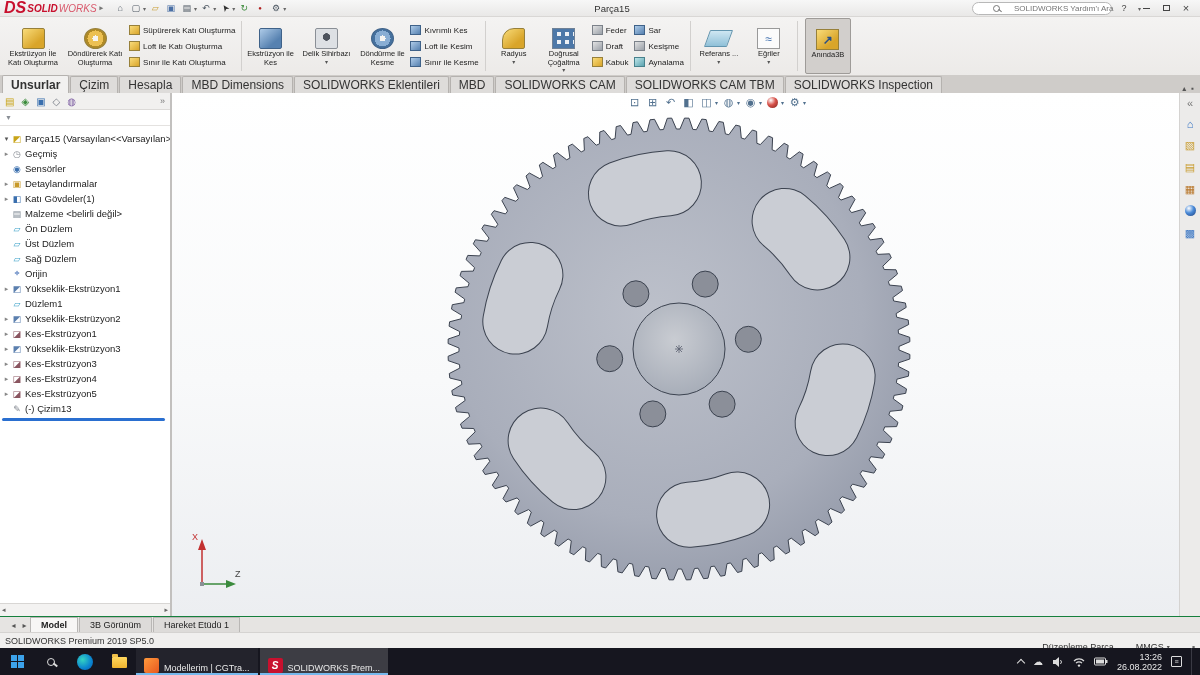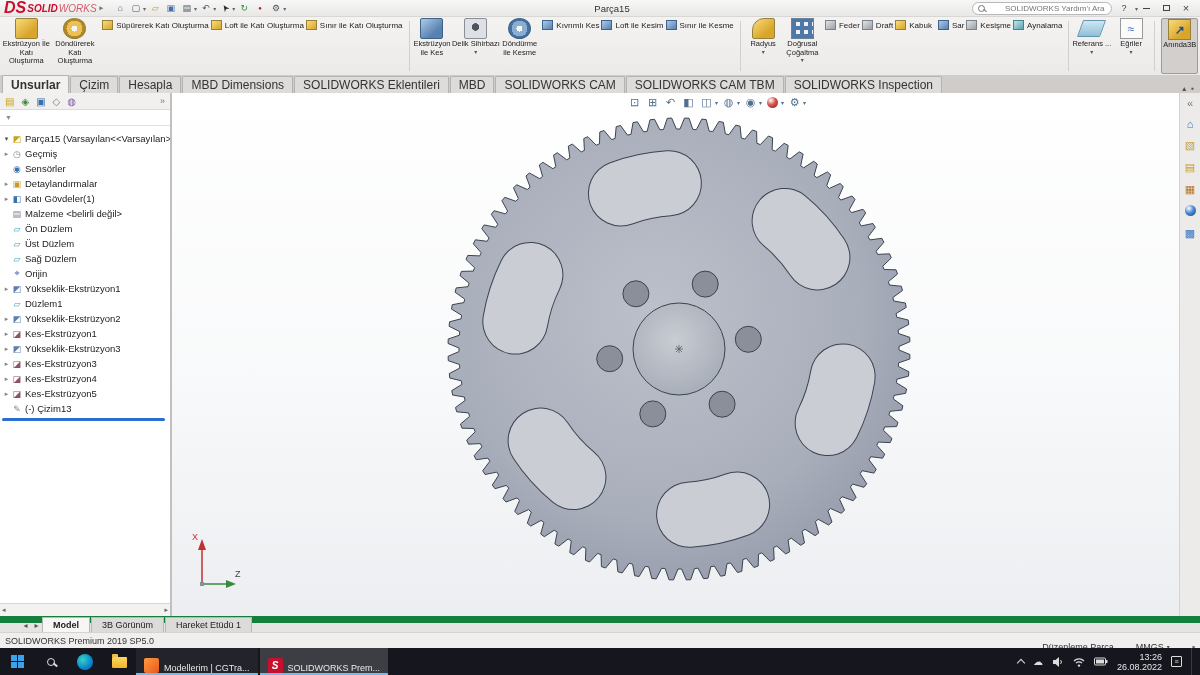--- a/index.html
+++ b/index.html
@@ -21,40 +21,40 @@
 .logo{display:flex;align-items:center;gap:1px;font-size:10px;font-style:italic;font-weight:bold;white-space:nowrap;}
 .logo-mark{color:#c8102e;font-size:16px;}
 .logo-solid{color:#c8102e;}
 .logo-works{color:#d9586b;font-weight:normal;}
 .menu-caret{color:#777;font-size:7px;font-style:normal;margin-left:2px;}
 .qa{display:flex;align-items:center;margin-left:10px;gap:2px;}
 .qa-btn{display:inline-flex;align-items:center;justify-content:center;width:14px;height:13px;font-size:9px;color:#4a5560;}
 .qa-caret{font-size:6px;color:#666;margin-left:-2px;}
 .tb-title{position:absolute;left:50%;transform:translateX(-50%);font-size:9.5px;color:#333;margin-left:12px;}
 .tb-right{margin-left:auto;display:flex;align-items:center;gap:6px;}
-.search-box{display:flex;align-items:center;width:140px;height:13px;background:#fff;border:1px solid #b8b8b8;border-radius:7px;padding:0 5px;gap:20px;}
+.search-box{display:flex;align-items:center;width:140px;height:13px;background:#fff;border:1px solid #b8b8b8;border-radius:7px;padding:0 20px;gap:14px;}
 .search-box input{flex:1;border:none;outline:none;font-size:8px;color:#666;font-family:inherit;background:transparent;}
 .mag{width:7px;height:7px;border:1.2px solid #777;border-radius:50%;position:relative;flex:0 0 7px;display:inline-block;}
 .mag::after{content:"";position:absolute;width:4px;height:1.2px;background:#777;right:-3px;bottom:-1px;transform:rotate(40deg);}
 .sb-caret{font-size:6px;color:#666;}
 .help-btn{font-size:9px;color:#444;width:12px;text-align:center;}
 .win-btns{display:flex;}
 .win-btn{width:20px;height:15px;display:flex;align-items:center;justify-content:center;color:#444;}
 .min-glyph{width:7px;height:1px;background:#444;display:block;}
 .max-glyph{width:7px;height:6px;border:1px solid #444;display:block;}
 .close-glyph::after{content:"×";font-size:11px;color:#444;}
 
 
 .ribbon{position:absolute;top:17px;left:0;right:0;height:58px;background:linear-gradient(#f4f3f2,#eceae8);display:flex;align-items:stretch;padding:1px 2px;overflow:hidden;}
 .rb-sep{width:1px;background:#d2d0ce;margin:3px 3px;}
-.rb-large{width:62px;display:flex;flex-direction:column;align-items:center;padding-top:0;}
+.rb-large{width:62px;display:flex;flex-direction:column;align-items:center;padding-top:10px;}
 .rb-large.narrow{width:50px;}
 .rb-label{font-size:7.5px;line-height:8.5px;text-align:center;color:#222;margin-top:1px;}
 .rb-caret{font-size:6px;color:#555;line-height:7px;}
-.rb-stack{display:flex;flex-direction:row;justify-content:center;gap:2px;padding:0 3px;}
+.rb-stack{display:flex;flex-direction:column;justify-content:center;gap:2px;padding:0 3px;}
 .rb-small{display:flex;align-items:center;height:14px;}
 .rb-slabel{font-size:8px;color:#222;white-space:nowrap;}
 .rico-lg{width:23px;height:21px;flex:0 0 auto;display:block;}
 .rico-sm{width:11px;height:10px;margin-right:3px;flex:0 0 11px;display:inline-block;}
 .ric-boss{background:linear-gradient(140deg,#f9dc7a,#d9a52a 70%);border:1px solid #97803a;border-radius:2px;}
 .ric-revolve{background:radial-gradient(circle,#f6f5f2 0 3px,#ecc052 3px 8px,#b08a26 8px);border-radius:50%;border:1px solid #97803a;}
 .ric-cut{background:linear-gradient(140deg,#aecbe8,#5681b0 70%);border:1px solid #3f6289;border-radius:2px;}
 .ric-hole{background:radial-gradient(circle at 50% 42%,#4e545e 0 3.5px,#dde0e4 4px);border:1px solid #8a8f96;border-radius:2px;}
 .ric-revcut{background:radial-gradient(circle,#f6f5f2 0 3px,#89aed4 3px 8px,#46719e 8px);border-radius:50%;border:1px solid #3f6289;}
 .ric-fillet{background:linear-gradient(140deg,#f9dc7a,#d9a52a 70%);border:1px solid #97803a;border-radius:12px 2px 2px 2px;}
@@ -99,21 +99,21 @@
 .hud{position:absolute;top:2px;left:455px;display:flex;align-items:center;gap:3px;}
 .hud-btn{min-width:15px;height:15px;display:inline-flex;align-items:center;justify-content:center;font-size:11px;color:#51708e;}
 .hud-caret{font-size:6px;color:#51708e;margin-left:-2px;}
 .ball{width:11px;height:11px;border-radius:50%;background:radial-gradient(circle at 35% 30%,#fff,#d8524a 45%,#7c221d);display:inline-block;}
 .ball.blue{background:radial-gradient(circle at 35% 30%,#fff,#4a8ad8 45%,#1d3f7c);}
 .triad{position:absolute;left:14px;bottom:26px;}
 .taskpane{position:absolute;top:0;right:0;bottom:0;width:21px;background:#ecebea;border-left:1px solid #d5d3d1;display:flex;flex-direction:column;align-items:center;padding-top:4px;gap:9px;}
 .tp-icon{font-size:11px;color:#8a7a4a;}
 
 
-.sheetbar{position:absolute;left:0;right:0;bottom:43px;height:16px;background:#e6e4e2;border-top:7px solid #15803d;display:flex;align-items:flex-end;padding-left:20px;font-size:9px;}
+.sheetbar{position:absolute;left:0;right:0;bottom:43px;height:16px;background:#e6e4e2;border-top:1px solid #15803d;display:flex;align-items:flex-end;padding-left:8px;font-size:9px;}
 .sheet-nav{width:11px;text-align:center;color:#555;font-size:8px;padding-bottom:2px;}
 .sheet-tab{padding:1px 10px;border:1px solid #b9b7b5;border-bottom:none;background:#dddbd9;margin-right:1px;height:15px;display:flex;align-items:center;white-space:nowrap;}
 .sheet-tab.active{background:#f7f6f5;font-weight:bold;}
 .statusbar{position:absolute;left:0;right:0;bottom:27px;height:16px;background:#f0efee;border-top:1px solid #d5d3d1;display:flex;align-items:center;font-size:9px;color:#333;padding:0 5px;}
 .sb-right{margin-left:auto;display:flex;align-items:flex-start;gap:22px;margin-top:12px;}
 .units{display:flex;align-items:center;}
 .units-caret{font-size:6px;color:#555;margin-left:3px;}
 .sb-panel-icon{font-size:9px;color:#666;}
 
 .taskbar{position:absolute;left:0;right:0;bottom:0;height:27px;background:#16161f;display:flex;align-items:center;color:#e8e8e8;}

